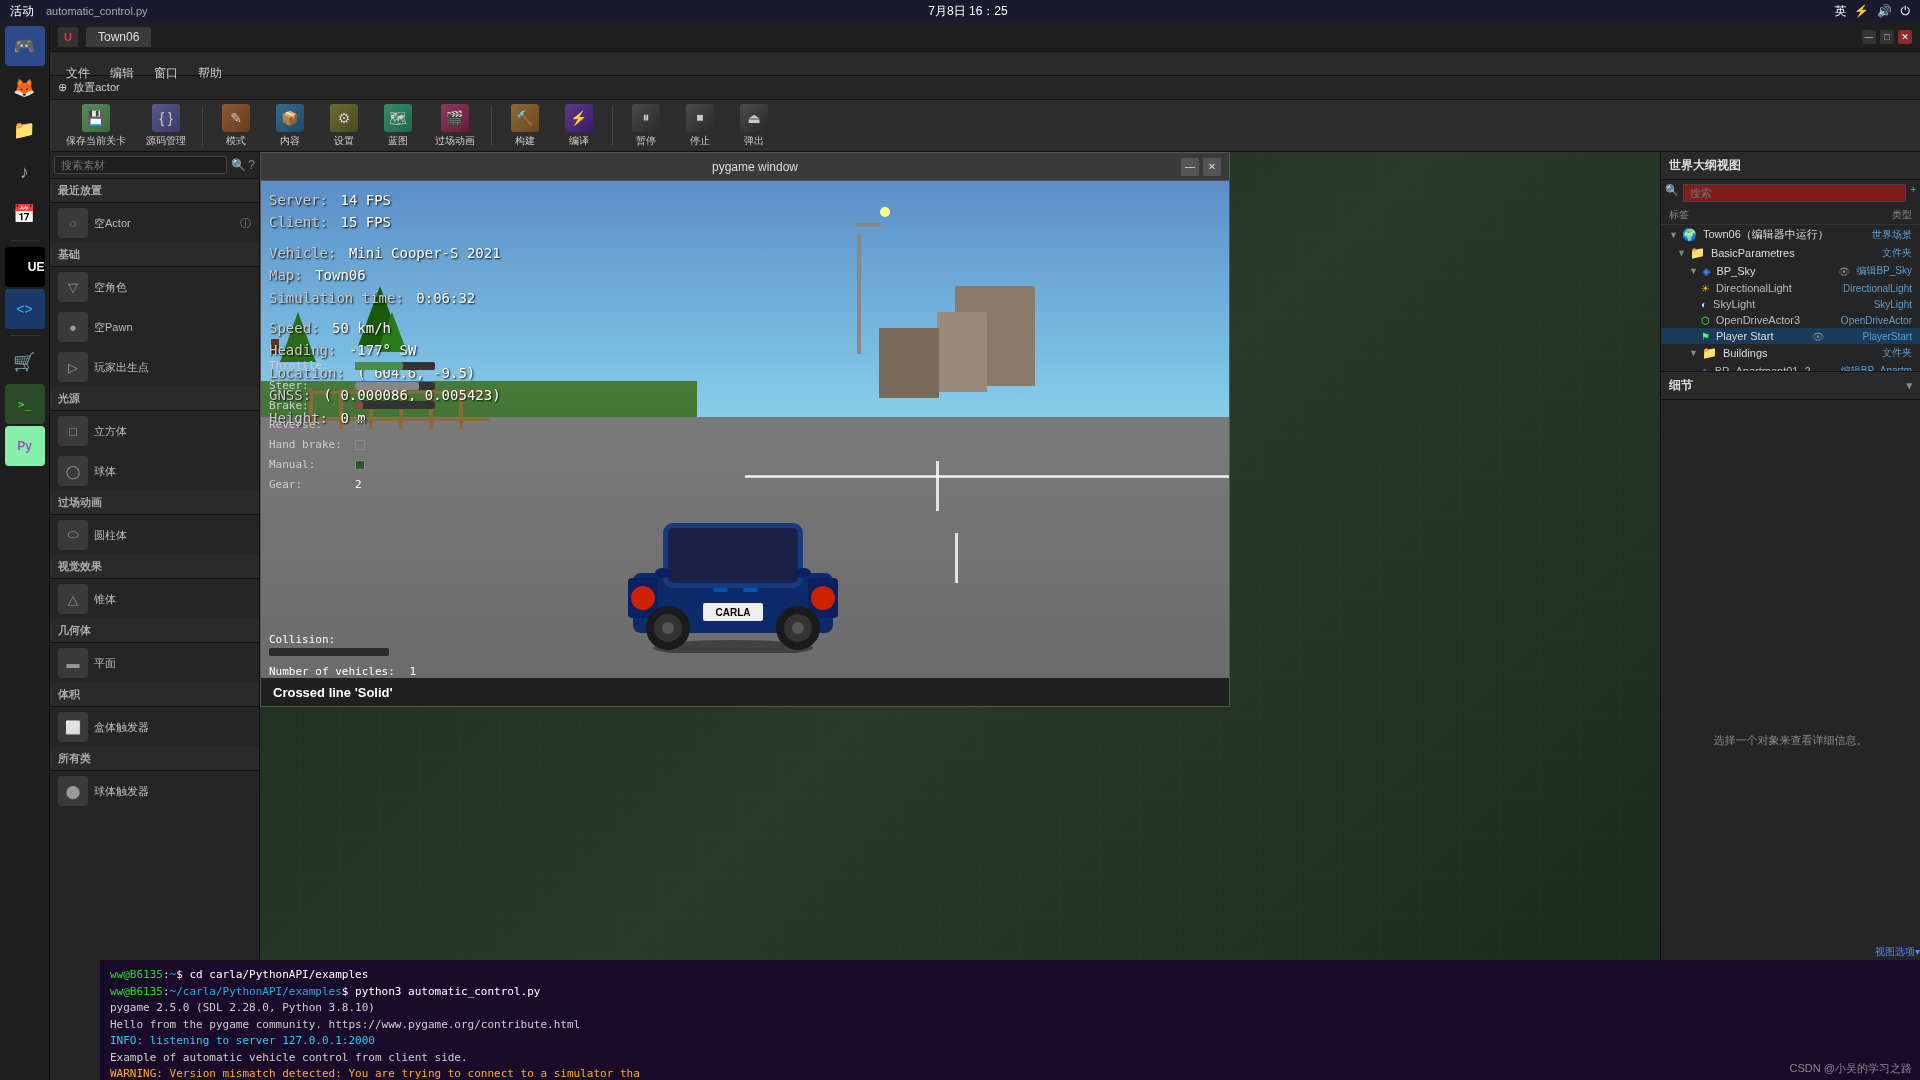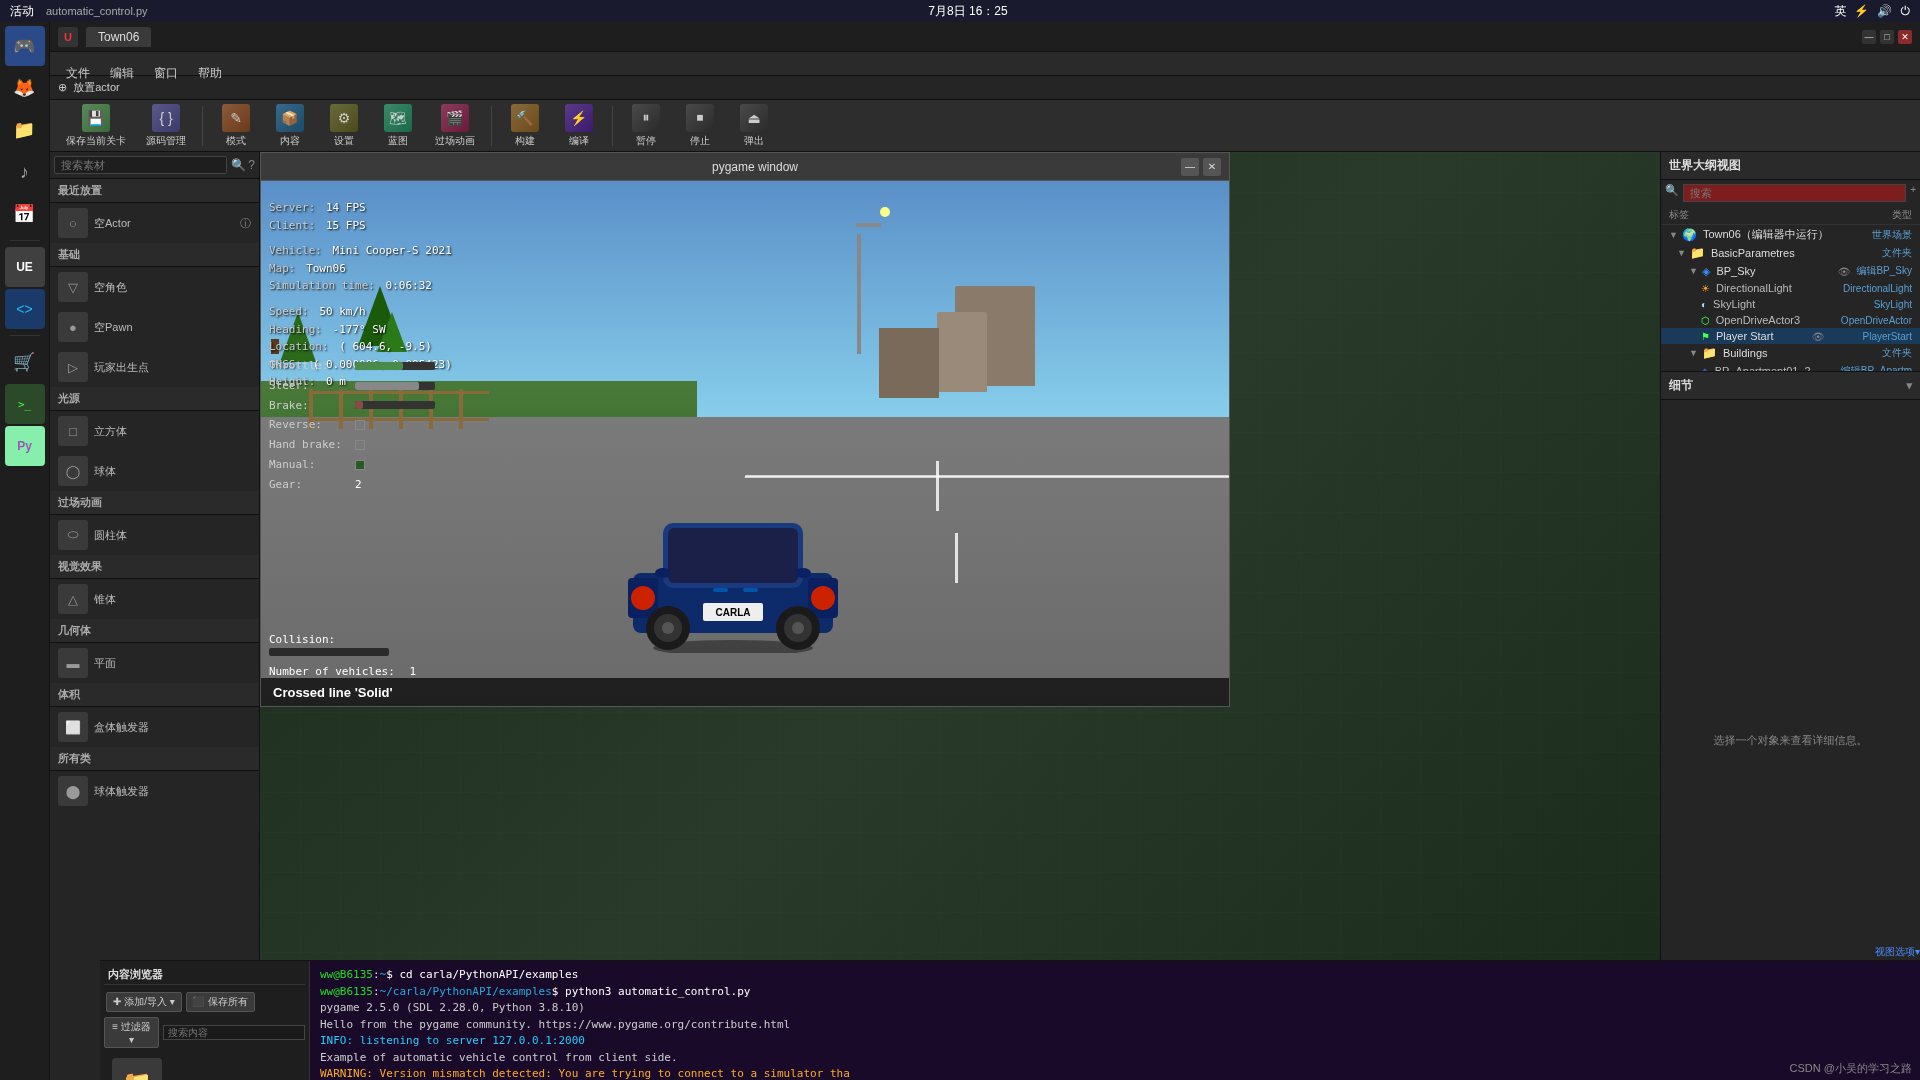--- a/index.html
+++ b/index.html
@@ -224,23 +224,23 @@
     #pygame-content {
       position: relative;
       width: 100%;
       height: calc(100% - 28px);
       overflow: hidden;
     }
 
     
     #hud {
       position: absolute;
-      top: 18px; left: 8px;
+      top: 8px; left: 8px;
       color: #fff;
-      font-size: 11px;
+      font-size: 14px;
       font-family: monospace;
       line-height: 1.6;
       text-shadow: 1px 1px 2px #000;
     }
     #hud .label { color: #ccc; }
 
     
     .telemetry-section {
       position: absolute;
       top: 175px; left: 8px;
@@ -489,21 +489,21 @@
   </div>
 </div>
 
 <div id="sidebar">
   <div class="sidebar-icon active">🎮</div>
   <div class="sidebar-icon">🦊</div>
   <div class="sidebar-icon">📁</div>
   <div class="sidebar-icon">♪</div>
   <div class="sidebar-icon">📅</div>
   <div class="sidebar-sep"></div>
-  <div class="sidebar-icon" style="background:#404040;">
+  <div class="sidebar-icon" style="background:#000000;justify-content:flex-end;">
     <span style="color:#fff;font-size:12px;font-weight:bold;">UE</span>
   </div>
   <div class="sidebar-icon" style="background:#1a3a6a;">
     <span style="color:#29b6f6;font-size:14px;">&lt;&gt;</span>
   </div>
   <div class="sidebar-sep"></div>
   <div class="sidebar-icon">🛒</div>
   <div class="sidebar-icon" style="background:#2a4a2a;">
     <span style="color:#4f4;font-size:11px;font-family:monospace;">&gt;_</span>
   </div>
@@ -931,36 +931,20 @@
           <span>选择一个对象来查看详细信息。</span>
         </div>
       </div>
 
       <div style="position:absolute;bottom:121px;right:0;font-size:10px;color:#4a8aff;cursor:pointer;z-index:5;">视图选项▾</div>
     </div>
   </div>
 
   <div id="bottom-area">
 
-    <div id="content-browser">
-      <div id="content-browser-header">
-        <span>内容浏览器</span>
-      </div>
-      <div style="display:flex;gap:4px;padding:3px 2px;">
-        <button class="content-btn">✚ 添加/导入 ▾</button>
-        <button class="content-btn">⬛ 保存所有</button>
-      </div>
-      <div class="content-filter-row">
-        <button class="content-btn">≡ 过滤器 ▾</button>
-        <input type="text" placeholder="搜索内容" style="">
-      </div>
-      <div style="padding:8px;">
-        <div class="folder-icon">📁</div>
-      </div>
-    </div>
 
     <div id="terminal">
       <div class="term-line">
         <span class="term-user">ww@B6135</span><span>:</span><span class="term-path">~</span><span class="term-cmd">$ cd carla/PythonAPI/examples</span>
       </div>
       <div class="term-line">
         <span class="term-user">ww@B6135</span><span>:</span><span class="term-path">~/carla/PythonAPI/examples</span><span class="term-cmd">$ python3 automatic_control.py</span>
       </div>
       <div class="term-line term-output">pygame 2.5.0 (SDL 2.28.0, Python 3.8.10)</div>
       <div class="term-line term-output">Hello from the pygame community. https://www.pygame.org/contribute.html</div>

